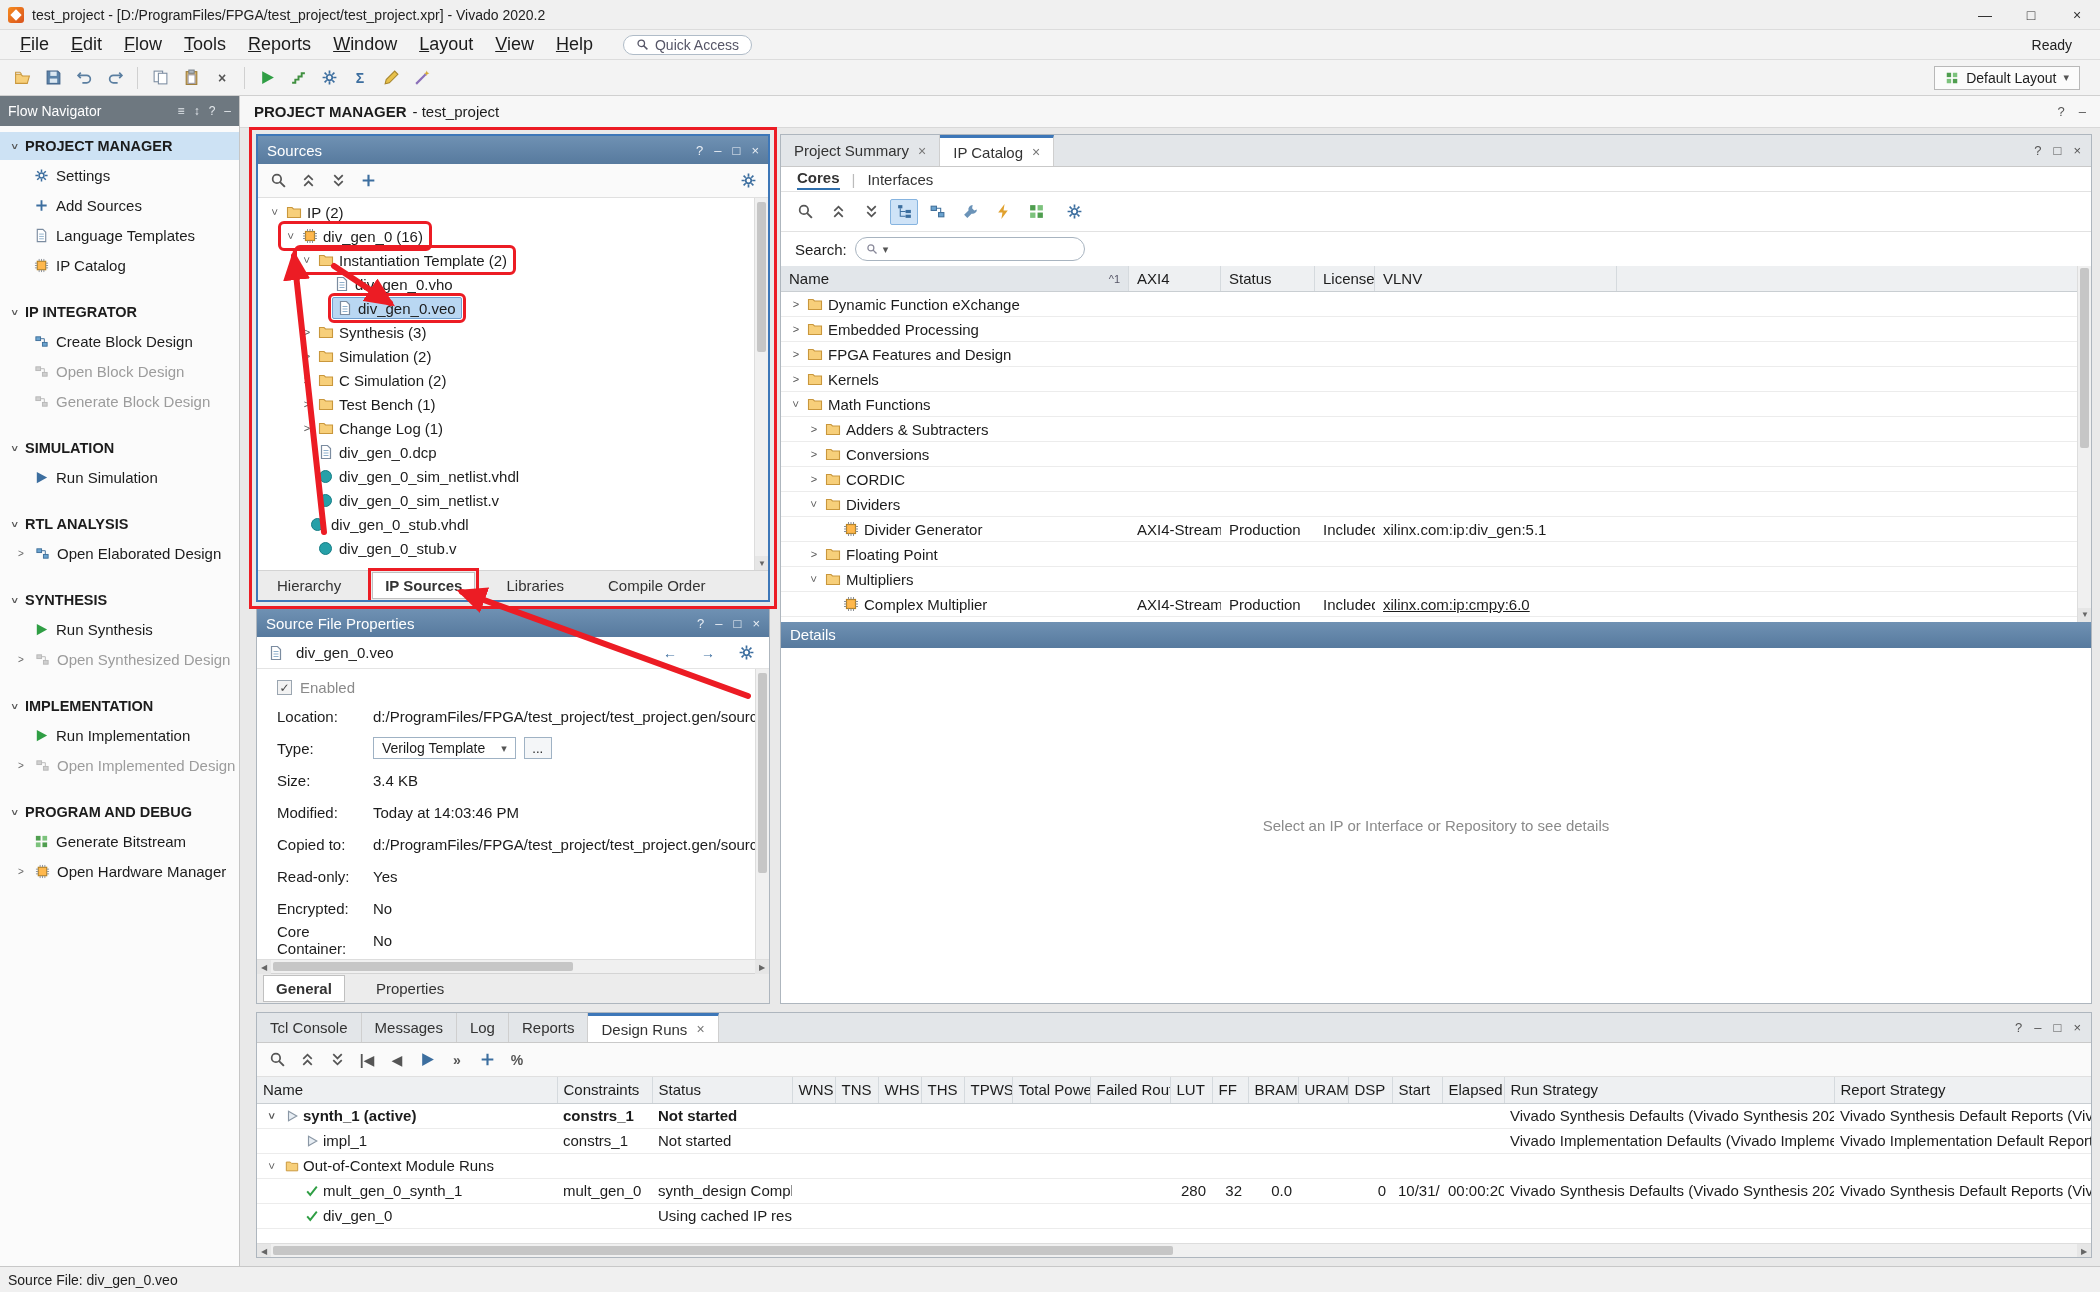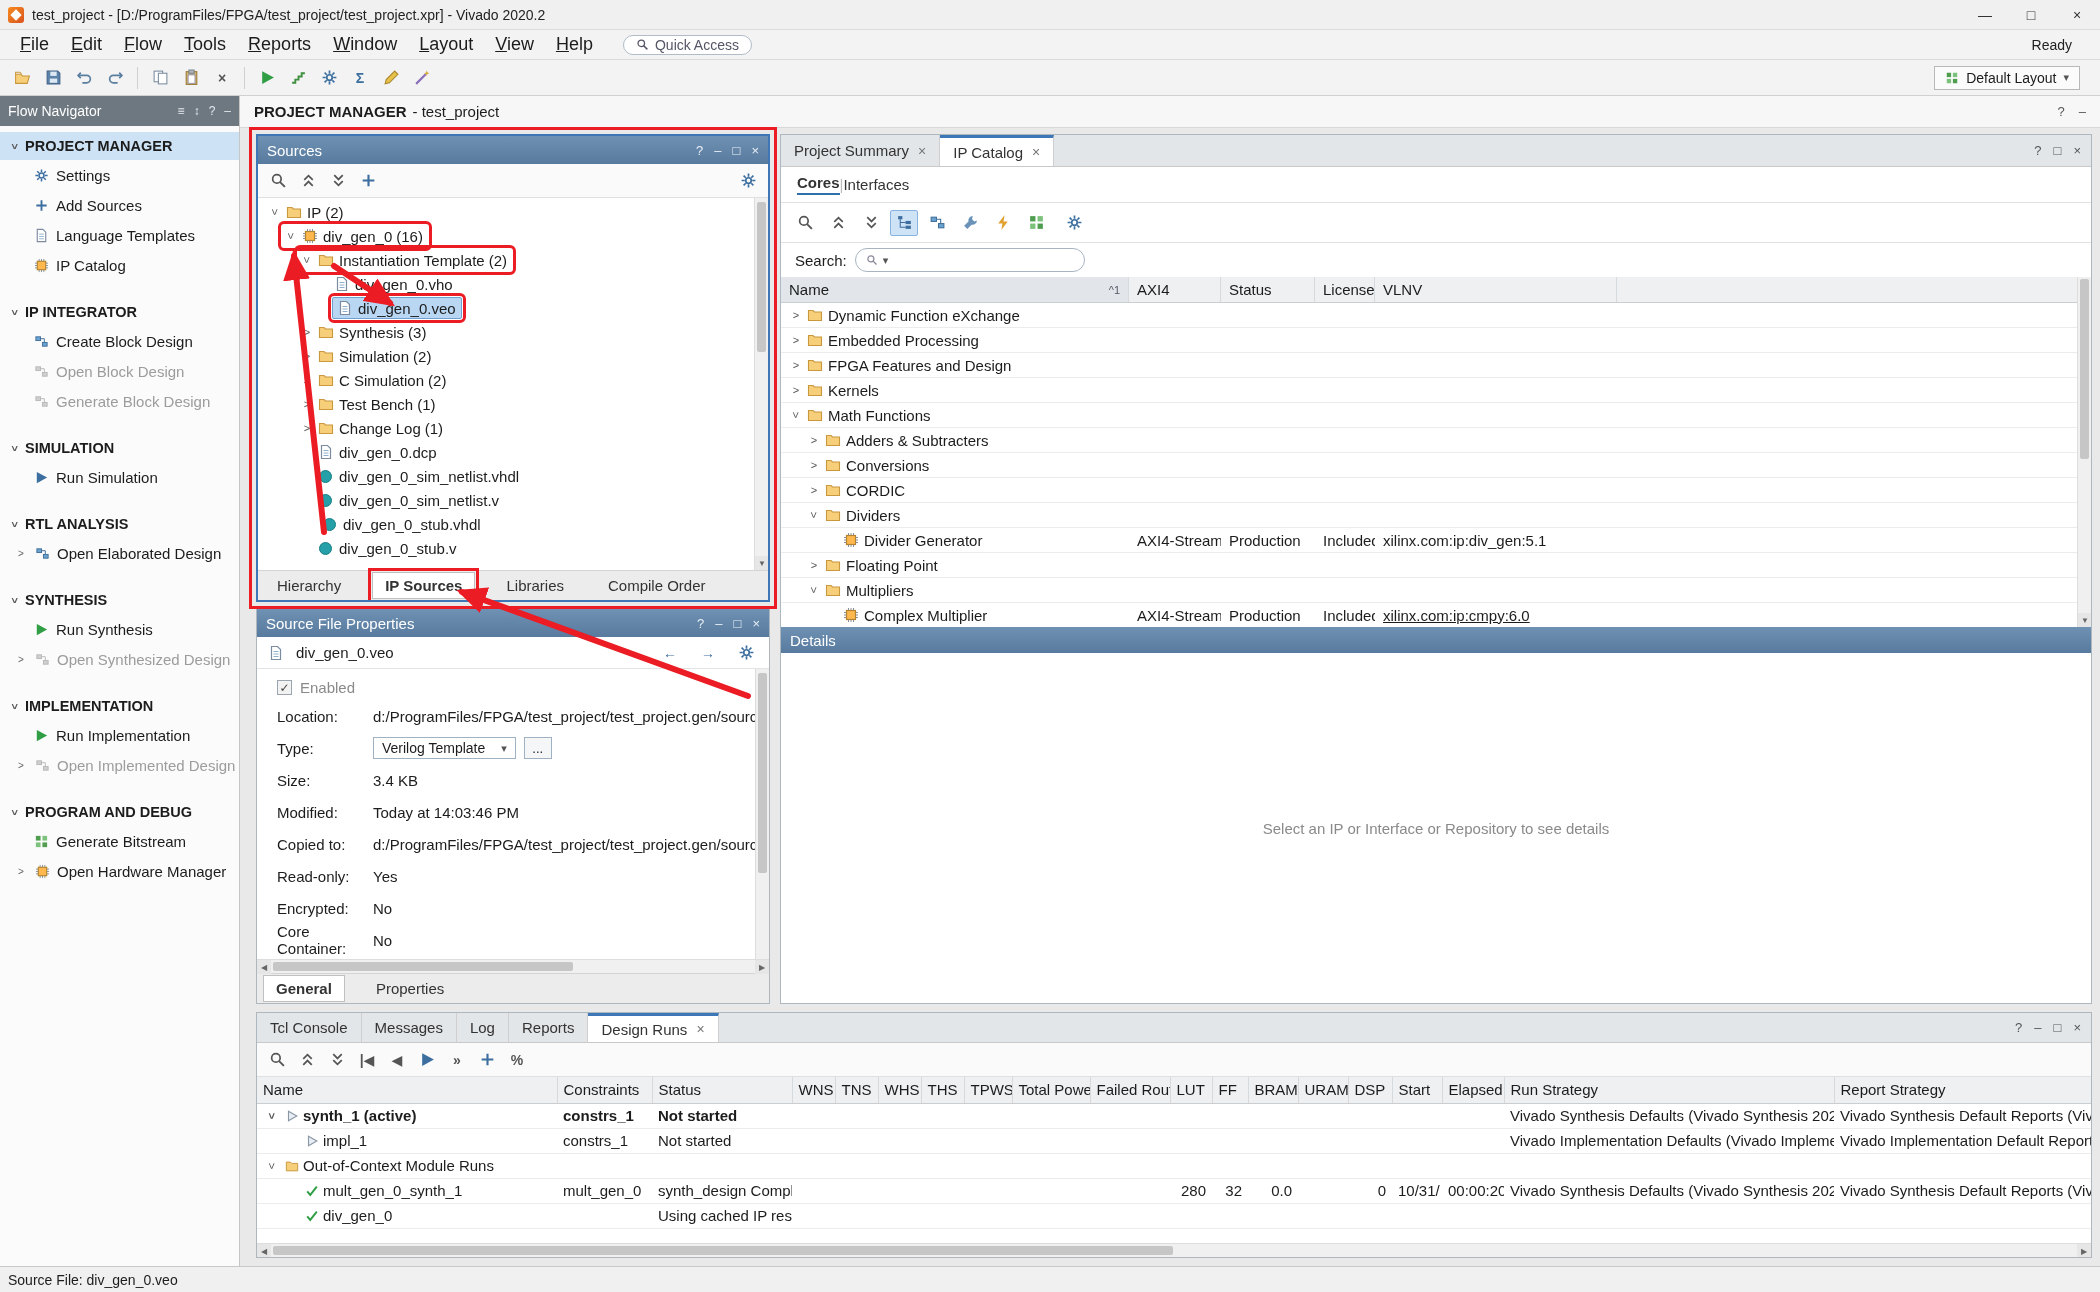--- a/index.html
+++ b/index.html
@@ -108,21 +108,21 @@
   .hthumb{position:absolute;top:2px;bottom:2px;background:#c6c6c6;border-radius:2px}
   .harr{position:absolute;top:0;width:14px;height:14px;display:flex;align-items:center;justify-content:center;
         font-size:8px;color:#666;background:#e6e6e6}
   
   #ipc-panel{left:540px;top:6px;width:1312px;height:870px}
   .dock-tabs{height:32px;flex:none;display:flex;align-items:stretch;background:#e3e6e9;border-bottom:1px solid #c9c9c9}
   .dtab{display:flex;align-items:center;gap:9px;padding:0 13px;font-size:15px;color:#333;border-right:1px solid #cfcfcf}
   .dtab.active{background:#fff;border-top:3px solid #3d77b8}
   .tab-x{color:#777;font-size:14px}
   .dock-right{margin-left:auto;display:flex;align-items:center;gap:12px;padding-right:10px;color:#555;font-size:13px}
-  .ipc-sub{height:36px;flex:none;display:flex;align-items:center;gap:0;padding:0 16px;border-bottom:1px solid #e2e2e2}
+  .ipc-sub{height:25px;flex:none;display:flex;align-items:center;gap:12px;padding:0 16px;border-bottom:1px solid #e2e2e2}
   .subtab{color:#333}
   .subactive{font-weight:bold;border-bottom:2px solid #2f6fad;padding-bottom:2px}
   .subdiv{color:#bbb}
   .ipc-bar{height:40px;flex:none;display:flex;align-items:center;gap:5px;padding:0 10px;border-bottom:1px solid #e2e2e2}
   .ipc-search{height:34px;flex:none;display:flex;align-items:center;gap:8px;padding:0 14px}
   .search-pill{width:230px;height:24px;border:1px solid #a8b4c0;border-radius:12px;background:#fff;
                display:flex;align-items:center;gap:5px;padding:0 10px;color:#889}
   .search-pill .ic svg{width:12px;height:12px}
   .ipc-grid{flex:1;position:relative;overflow:hidden}
   .ipc-header{height:26px;display:flex;background:#eef0f2;border-bottom:1px solid #c9ced2}
@@ -706,21 +706,21 @@
             </span>
             <span class="tlabel">div_gen_0_sim_netlist.vhdl</span>
           </div>
           <div class="trow" style="padding-left: 40px;">
             <span class="exp-sp"></span>
             <span class="ticon">
               <span class="circ"></span>
             </span>
             <span class="tlabel">div_gen_0_sim_netlist.v</span>
           </div>
-          <div class="trow" style="padding-left: 44px;">
+          <div class="trow" style="padding-left: 32px;">
             <span class="exp-sp"></span>
             <span class="ticon">
               <span class="circ"></span>
             </span>
             <span class="tlabel">div_gen_0_stub.vhdl</span>
           </div>
           <div class="trow" style="padding-left: 40px;">
             <span class="exp-sp"></span>
             <span class="ticon">
               <span class="circ"></span>

